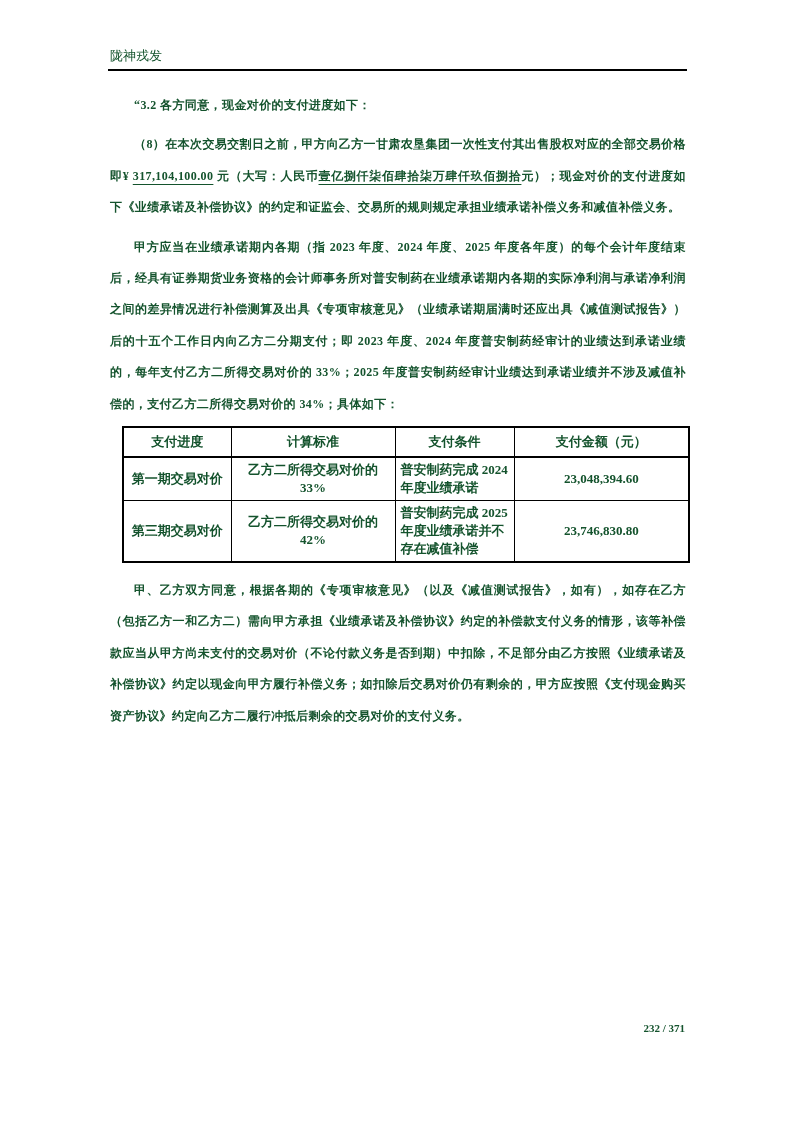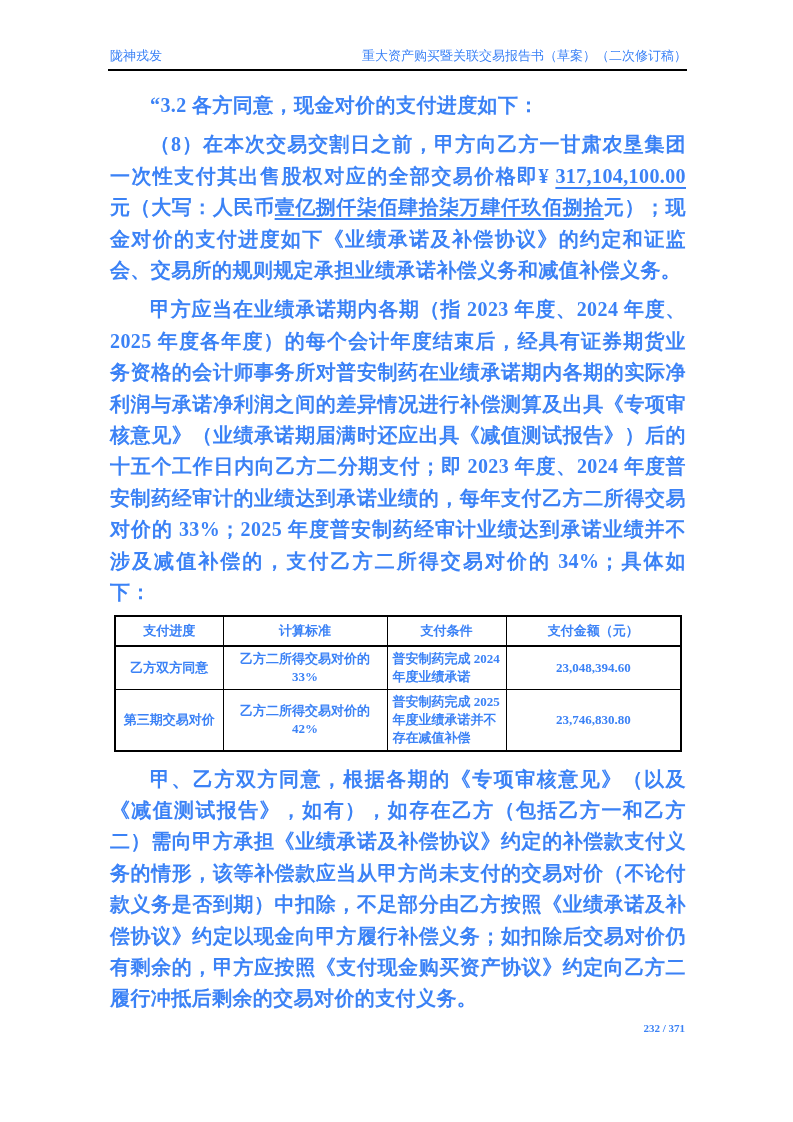--- a/index.html
+++ b/index.html
@@ -1,21 +1,21 @@
 <!DOCTYPE html>
 <html><head>
 <meta charset="utf-8">
 <style>
   html, body { margin: 0; padding: 0; background: #ffffff; }
   .page {
     position: relative;
     width: 793px;
     height: 1122px;
     background: #ffffff;
-    color: #3b82f6;
+    color: #14532d;
     font-family: "Liberation Serif", "DejaVu Serif", serif;
     overflow: hidden;
   }
   .hdr {
     position: absolute;
     top: 46px; left: 110px; right: 106px;
     display: flex;
     justify-content: space-between;
     align-items: flex-end;
     font-size: 13px;
@@ -28,32 +28,32 @@
     height: 2px;
     background: #000;
   }
   .content {
     position: absolute;
     top: 90px; left: 110px;
     width: 576px;
   }
   .para {
     margin: 0;
-    font-size: 20px;
+    font-size: 12px;
     letter-spacing: 0.4px;
     line-height: 31.4px;
     font-weight: bold;
     text-align: justify;
     text-justify: inter-ideograph;
     text-indent: 2em;
   }
   .para + .para { margin-top: 8px; }
   .u { text-decoration: underline; text-underline-offset: 4px; }
   table.pay {
-    margin: 6px 0 12px 4px;
+    margin: 6px 0 12px 12px;
     width: 566px;
     border-collapse: collapse;
     table-layout: fixed;
     border: 2px solid #000;
   }
   table.pay th, table.pay td {
     border: 1px solid #000;
     font-size: 13px;
     font-weight: bold;
     text-align: center;
@@ -75,21 +75,20 @@
     font-weight: bold;
   }
 </style>
 </head>
 <body>
 
 <div class="page">
 
   <div class="hdr">
     <span>陇神戎发</span>
-    <span>重大资产购买暨关联交易报告书（草案）（二次修订稿）</span>
   </div>
   <div class="hdr-rule"></div>
 
   <div class="content">
     <p class="para">“3.2 各方同意，现金对价的支付进度如下：</p>
     <p class="para"><span>（8）在本次交易交割日之前，甲方向乙方一甘肃农垦集团一次性支付其出售股权对应的全部交易价格即¥ </span><span class="u">317,104,100.00</span><span> 元（大写：人民币</span><span class="u">壹亿捌仟柒佰肆拾柒万肆仟玖佰捌拾</span><span>元）；现金对价的支付进度如下《业绩承诺及补偿协议》的约定和证监会、交易所的规则规定承担业绩承诺补偿义务和减值补偿义务。</span></p>
     <p class="para">甲方应当在业绩承诺期内各期（指 2023 年度、2024 年度、2025 年度各年度）的每个会计年度结束后，经具有证券期货业务资格的会计师事务所对普安制药在业绩承诺期内各期的实际净利润与承诺净利润之间的差异情况进行补偿测算及出具《专项审核意见》（业绩承诺期届满时还应出具《减值测试报告》）后的十五个工作日内向乙方二分期支付；即 2023 年度、2024 年度普安制药经审计的业绩达到承诺业绩的，每年支付乙方二所得交易对价的 33%；2025 年度普安制药经审计业绩达到承诺业绩并不涉及减值补偿的，支付乙方二所得交易对价的 34%；具体如下：</p>
 
     <table class="pay">
       <colgroup>
@@ -101,21 +100,21 @@
       <thead>
         <tr>
           <th>支付进度</th>
           <th>计算标准</th>
           <th>支付条件</th>
           <th>支付金额（元）</th>
         </tr>
       </thead>
       <tbody>
         <tr>
-          <td>乙方双方同意</td>
+          <td>第一期交易对价</td>
           <td>乙方二所得交易对价的 33%</td>
           <td class="cond">普安制药完成 2024 年度业绩承诺</td>
           <td>23,048,394.60</td>
         </tr>
         <tr>
           <td>第三期交易对价</td>
           <td>乙方二所得交易对价的 42%</td>
           <td class="cond">普安制药完成 2025 年度业绩承诺并不存在减值补偿</td>
           <td>23,746,830.80</td>
         </tr>

